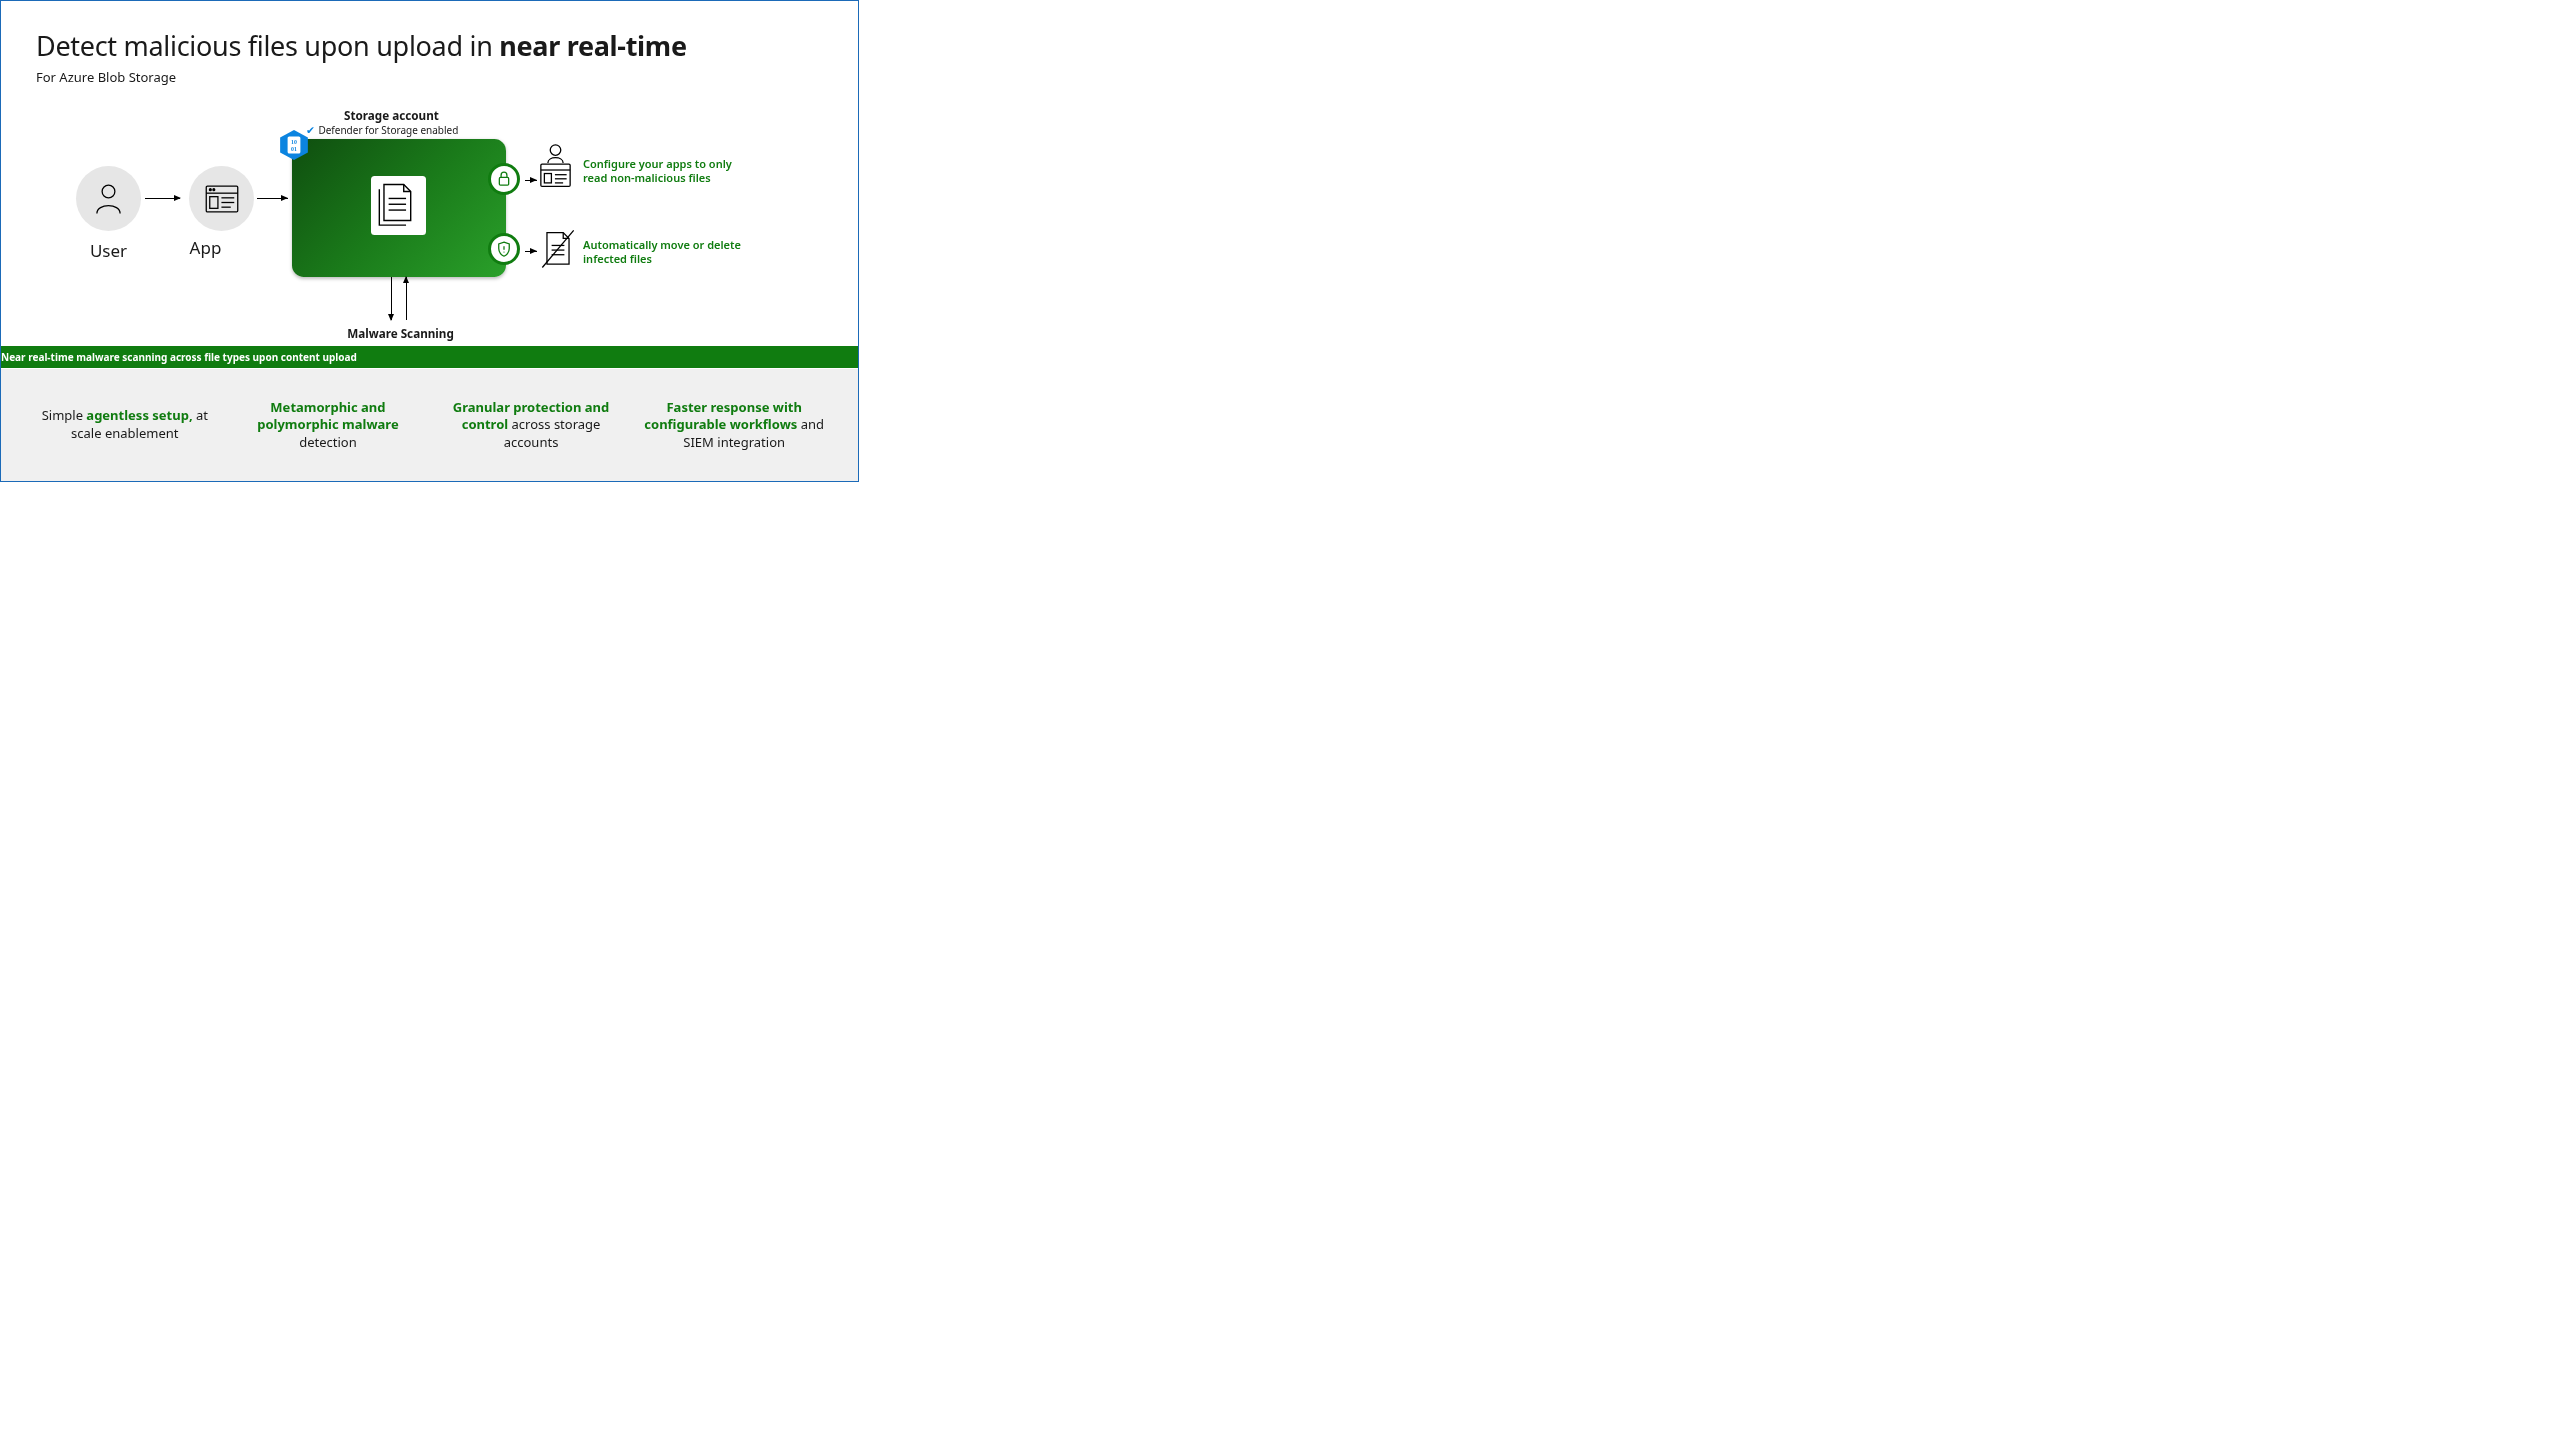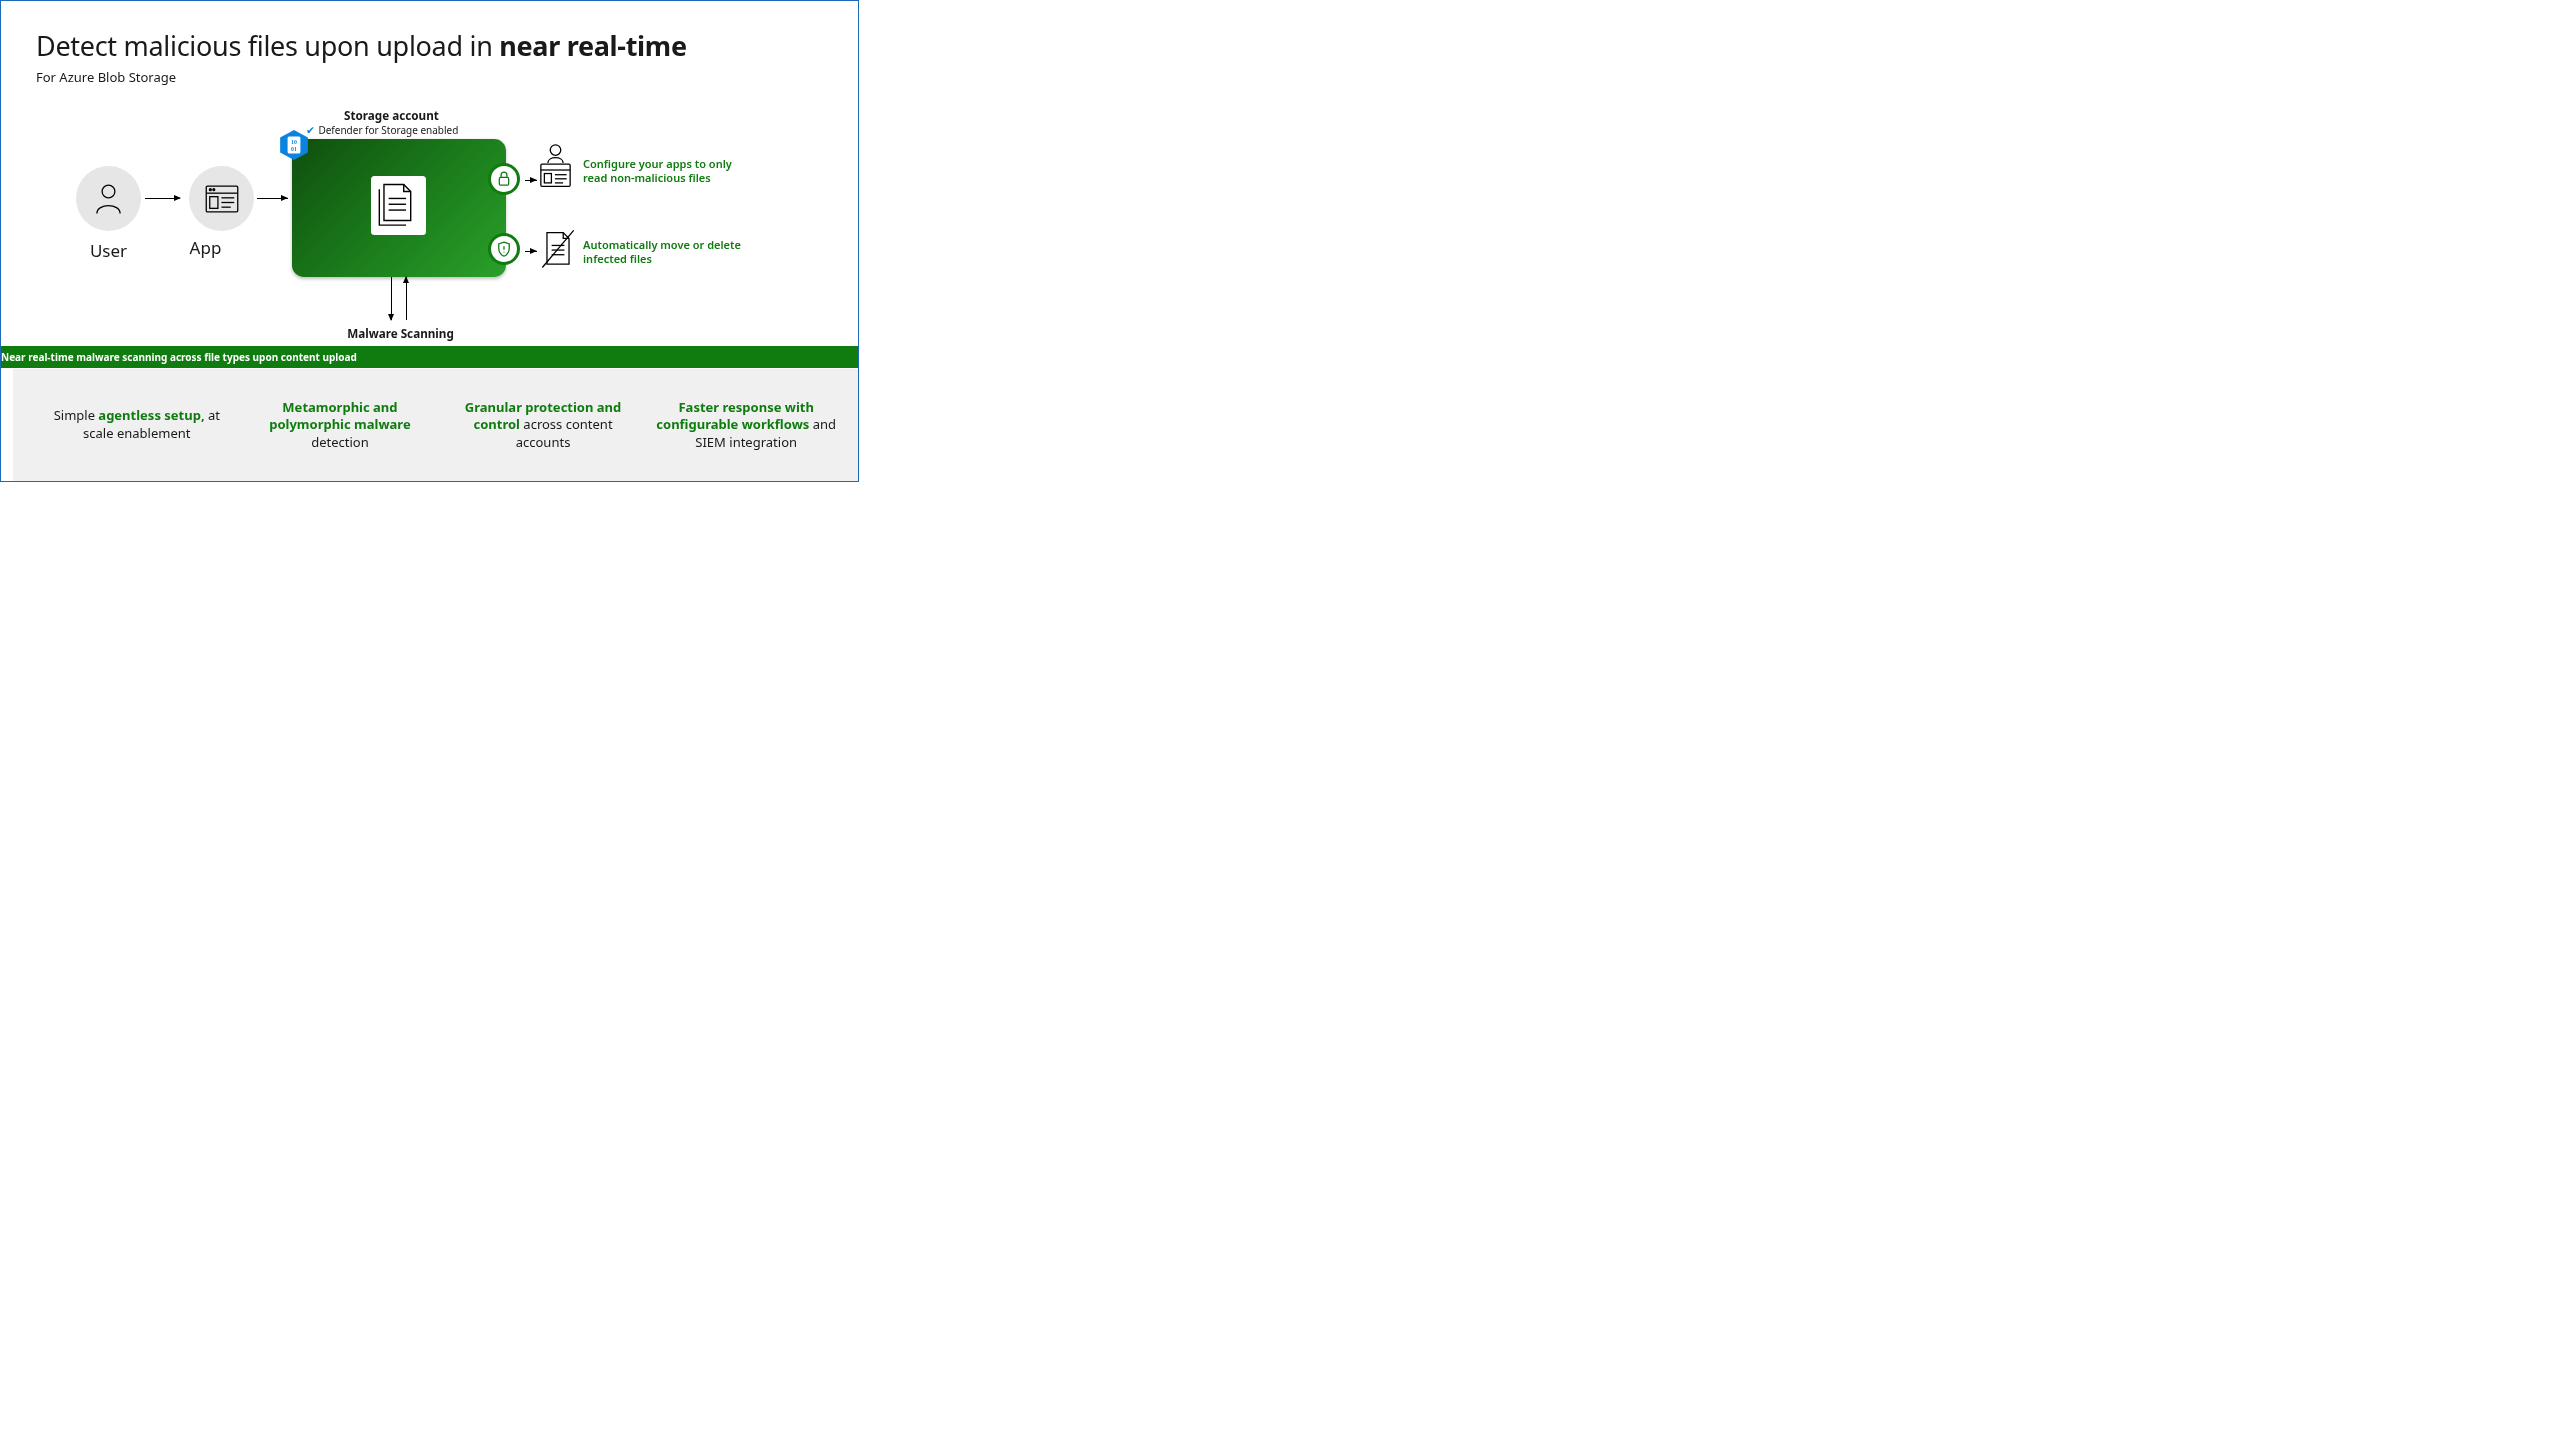--- a/index.html
+++ b/index.html
@@ -221,21 +221,21 @@
     top: 345px;
     width: 100%;
     background: var(--green);
     color: #fff;
     font-weight: 700;
     font-size: 10px;
     padding: 4.1px 0;
   }
   .features {
     position: absolute;
-    left: 12px;
+    left: 0;
     bottom: 0;
     top: 368px;
     width: 100%;
     background: var(--grey-light);
     display: flex;
     align-items: center;
     justify-content: space-evenly;
     padding: 0 11.7px;
   }
   .feature {
@@ -367,21 +367,21 @@
   </div>
 
   <div class="features">
     <div class="feature">
       <span>Simple </span><span class="hl">agentless setup,</span><span> at scale enablement</span>
     </div>
     <div class="feature">
       <span></span><span class="hl">Metamorphic and polymorphic malware</span><span> detection</span>
     </div>
     <div class="feature">
-      <span></span><span class="hl">Granular protection and control</span><span> across content accounts</span>
+      <span></span><span class="hl">Granular protection and control</span><span> across storage accounts</span>
     </div>
     <div class="feature">
       <span></span><span class="hl">Faster response with configurable workflows</span><span> and SIEM integration</span>
     </div>
   </div>
 
 </div>
 
 
 </body></html>

